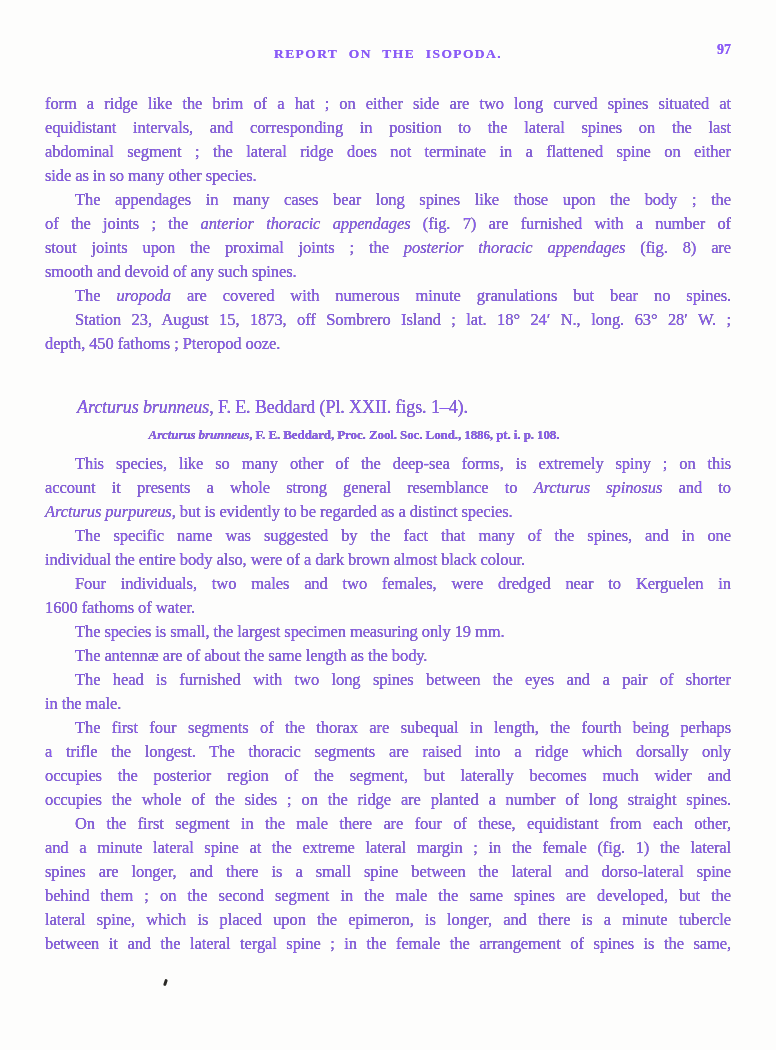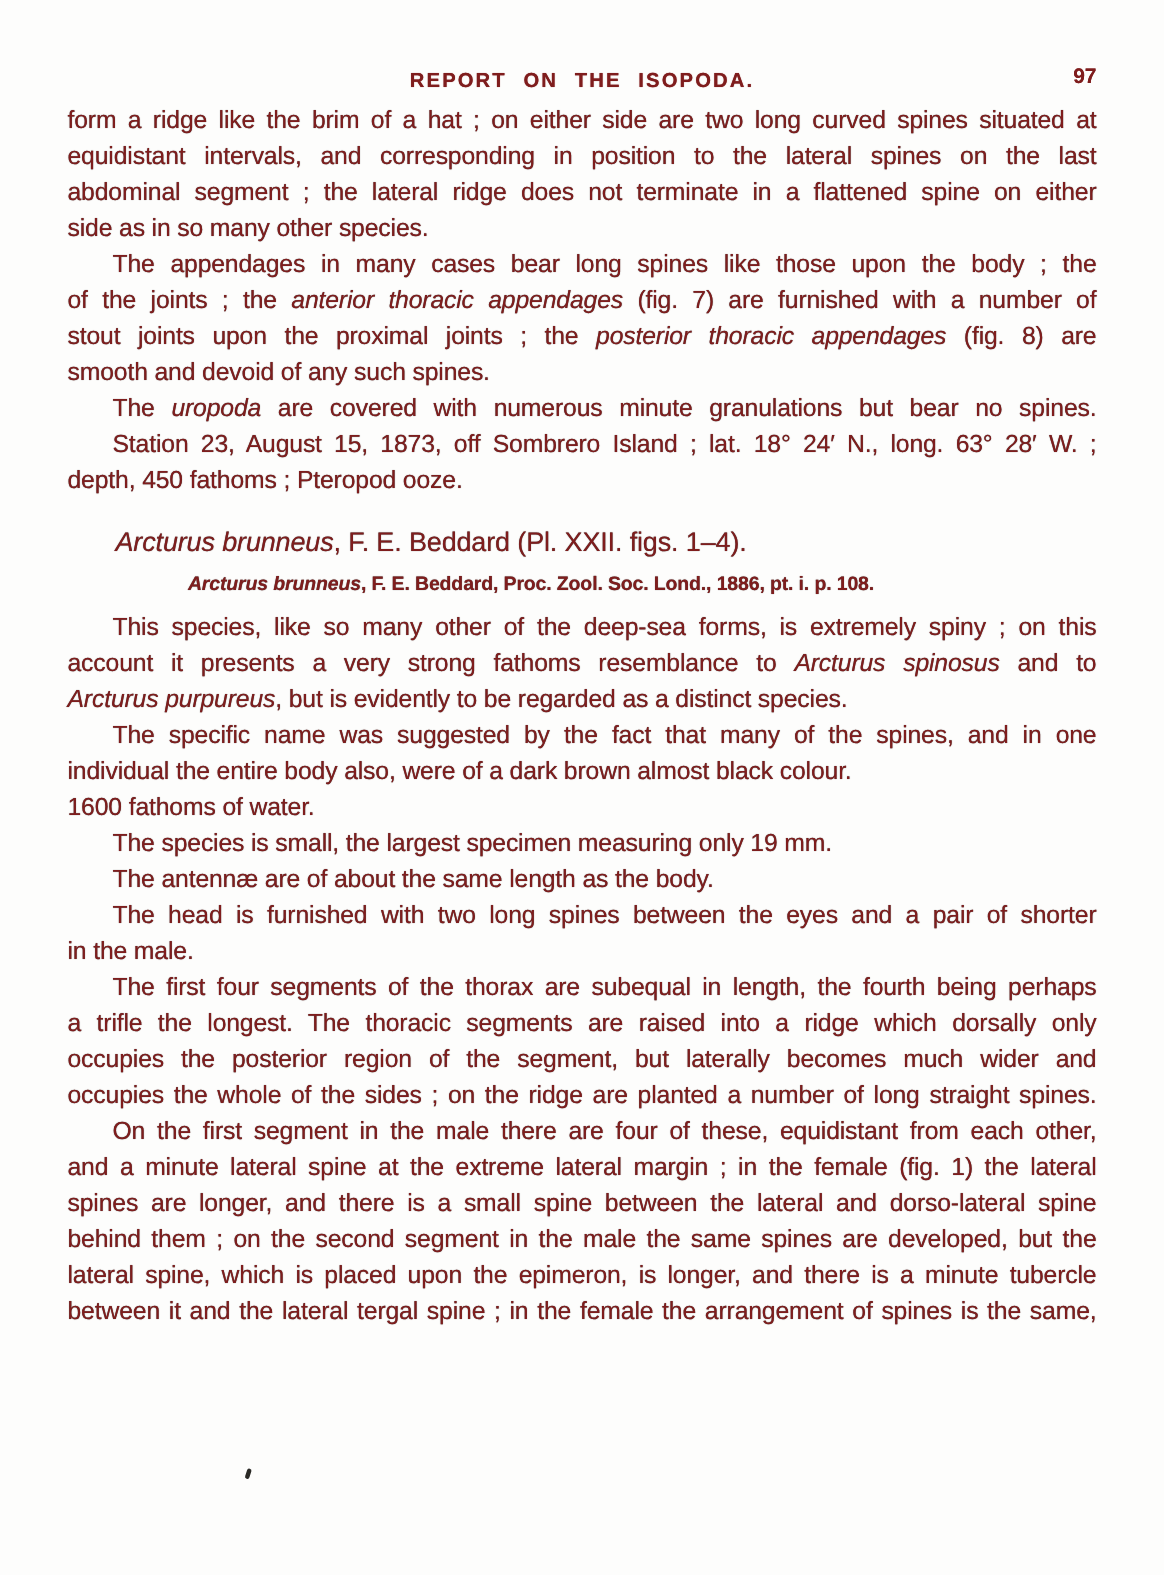--- a/index.html
+++ b/index.html
@@ -6,22 +6,22 @@
     margin: 0;
     padding: 0;
     background: #ffffff;
   }
   .page {
     position: relative;
     width: 776px;
     height: 1050px;
     background: #fdfdfc;
     overflow: hidden;
-    font-family: Liberation Sans, sans-serif;
-    color: #7f1d1d;
+    font-family: Liberation Serif, serif;
+    color: #8b5cf6;
   }
   .running-head {
     position: absolute;
     top: 46px;
     left: 0;
     width: 100%;
     text-align: center;
     font-size: 13.5px;
     letter-spacing: 1.4px;
     word-spacing: 6px;
@@ -31,42 +31,42 @@
   .page-number {
     position: absolute;
     top: 42px;
     right: 45px;
     font-size: 14px;
     font-weight: bold;
     text-shadow: 0 0 0.4px currentColor;
   }
   .text-column {
     position: absolute;
-    top: 68px;
+    top: 92px;
     left: 45px;
     width: 686px;
     font-size: 16.5px;
     line-height: 24px;
     letter-spacing: -0.1px;
     text-shadow: 0 0 0.55px rgba(16,15,13,0.8);
   }
   .block { margin: 0; }
   .line {
     height: 24px;
     text-align: justify;
     text-align-last: justify;
     -moz-text-align-last: justify;
   }
   .line.last {
     text-align-last: left;
     -moz-text-align-last: left;
   }
   .line.indent { text-indent: 30px; }
   .block.heading {
-    margin-top: 16px;
+    margin-top: 38px;
     font-size: 18px;
     line-height: 26px;
   }
   .block.heading .line {
     padding-left: 32px;
     text-align: left;
     text-align-last: left;
     height: 26px;
   }
   .block.citation {
@@ -122,28 +122,29 @@
         <div class="line last"><span>depth, 450 fathoms ; Pteropod ooze.</span></div>
       </div>
       <div class="block heading">
         <div class="line last"><i>Arcturus brunneus</i><span>, F. E. Beddard (Pl. XXII. figs. 1–4).</span></div>
       </div>
       <div class="block citation">
         <div class="line last"><i>Arcturus brunneus</i><span>, F. E. Beddard, Proc. Zool. Soc. Lond., 1886, pt. i. p. 108.</span></div>
       </div>
       <div class="block para">
         <div class="line indent"><span>This species, like so many other of the deep-sea forms, is extremely spiny ; on this</span></div>
-        <div class="line"><span>account it presents a very strong fathoms resemblance to </span><i>Arcturus spinosus</i><span> and to</span></div>
+        <div class="line"><span>account it presents a whole strong general resemblance to </span><i>Arcturus spinosus</i><span> and to</span></div>
         <div class="line last"><i>Arcturus purpureus</i><span>, but is evidently to be regarded as a distinct species.</span></div>
       </div>
       <div class="block para">
         <div class="line indent"><span>The specific name was suggested by the fact that many of the spines, and in one</span></div>
         <div class="line last"><span>individual the entire body also, were of a dark brown almost black colour.</span></div>
       </div>
       <div class="block para">
+        <div class="line indent"><span>Four individuals, two males and two females, were dredged near to Kerguelen in</span></div>
         <div class="line last"><span>1600 fathoms of water.</span></div>
       </div>
       <div class="block para">
         <div class="line last indent"><span>The species is small, the largest specimen measuring only 19 mm.</span></div>
       </div>
       <div class="block para">
         <div class="line last indent"><span>The antennæ are of about the same length as the body.</span></div>
       </div>
       <div class="block para">
         <div class="line indent"><span>The head is furnished with two long spines between the eyes and a pair of shorter</span></div>

